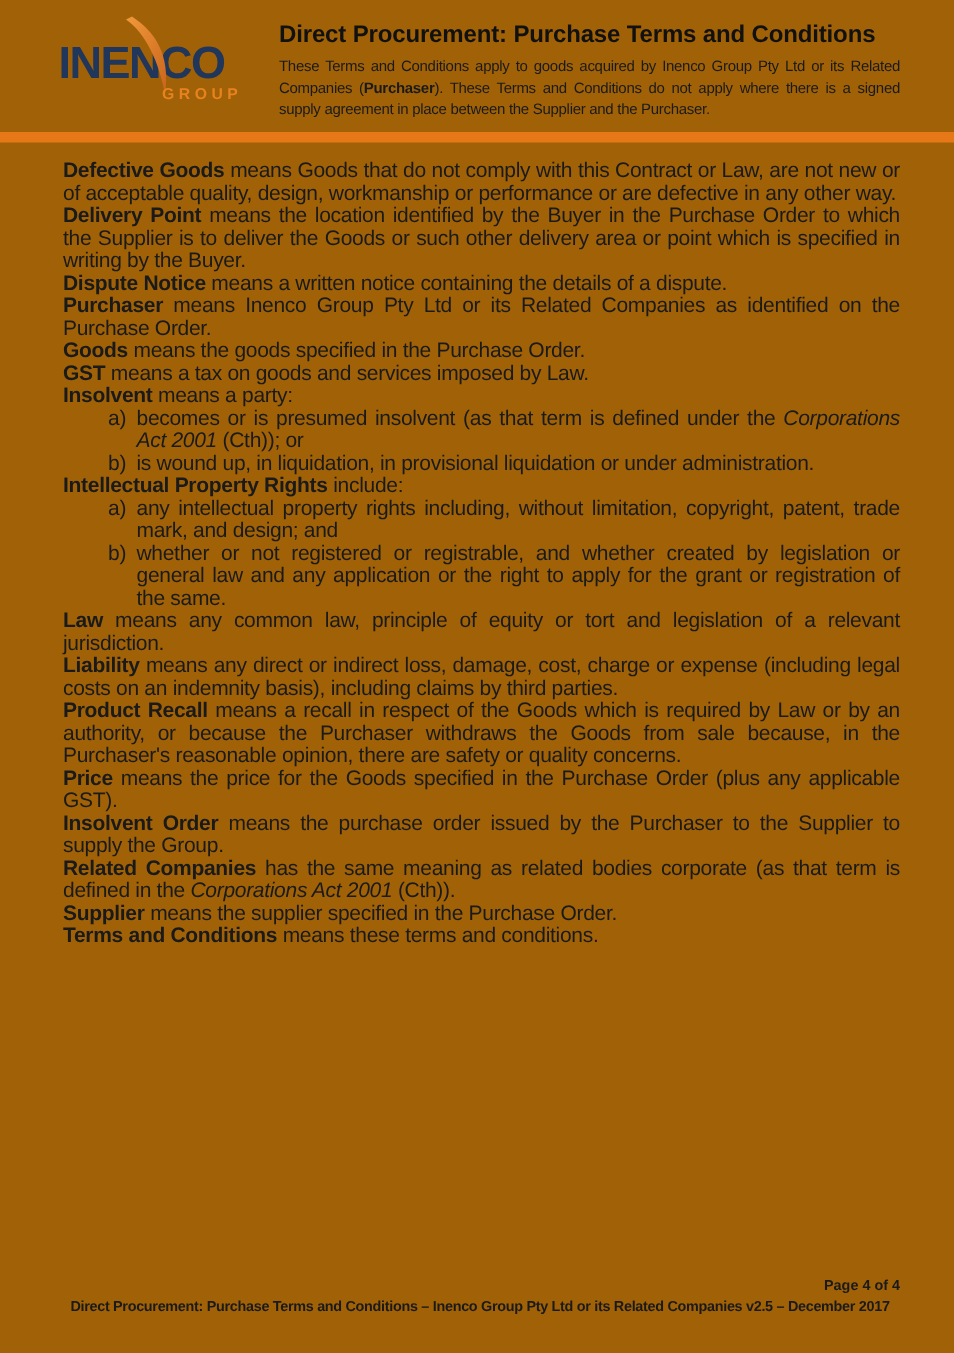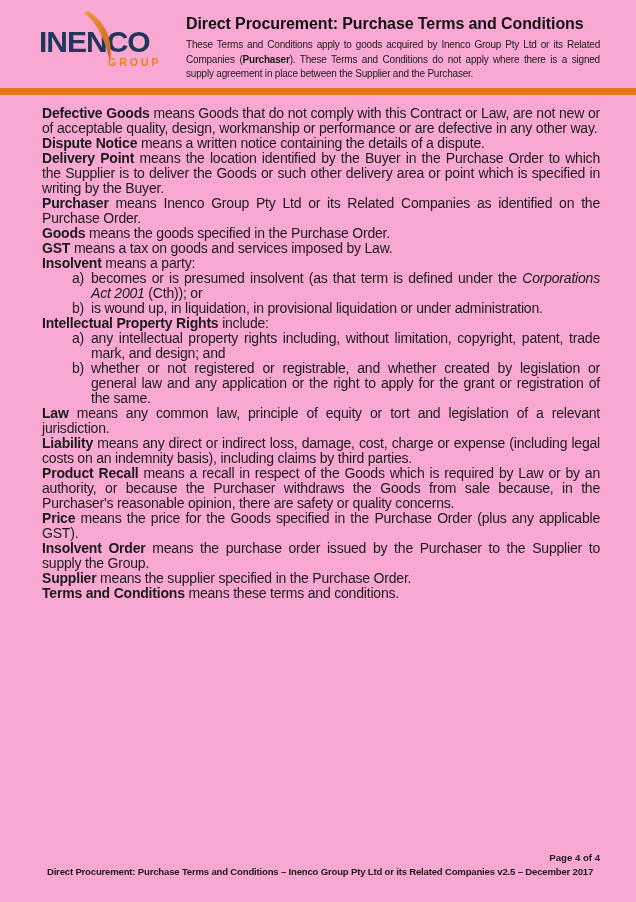--- a/index.html
+++ b/index.html
@@ -1,20 +1,20 @@
 <!DOCTYPE html>
 <html><head>
 <meta charset="utf-8">
 <style>
   html, body { margin: 0; padding: 0; background: #ffffff; }
   .page {
     position: relative;
     width: 636px;
     height: 902px;
-    background: #f9a8d4;
+    background: #a16207;
     font-family: "Liberation Sans", sans-serif;
     color: #1a1a1a;
     overflow: hidden;
   }
   .header {
     display: flex;
     align-items: flex-start;
     padding: 10px 36px 0 36px;
   }
   .logo { width: 144px; flex-shrink: 0; }
@@ -79,22 +79,22 @@
       <h1 class="doc-title">Direct Procurement: Purchase Terms and Conditions</h1>
       <p class="intro"><span>These Terms and Conditions apply to goods acquired by Inenco Group Pty Ltd or its Related Companies (</span><span class="b">Purchaser</span><span>). These Terms and Conditions do not apply where there is a signed supply agreement in place between the Supplier and the Purchaser.</span></p>
     </div>
   </div>
 
   <div class="orange-bar" style="background: rgb(230, 120, 23);"></div>
 
   <div class="content">
 
   <div class="para"><span class="b">Defective Goods</span><span> means Goods that do not comply with this Contract or Law, are not new or of acceptable quality, design, workmanship or performance or are defective in any other way.</span></div>
+      <div class="para"><span class="b">Delivery Point</span><span> means the location identified by the Buyer in the Purchase Order to which the Supplier is to deliver the Goods or such other delivery area or point which is specified in writing by the Buyer.</span></div>
       <div class="para"><span class="b">Dispute Notice</span><span> means a written notice containing the details of a dispute.</span></div>
-      <div class="para"><span class="b">Delivery Point</span><span> means the location identified by the Buyer in the Purchase Order to which the Supplier is to deliver the Goods or such other delivery area or point which is specified in writing by the Buyer.</span></div>
       <div class="para"><span class="b">Purchaser</span><span> means Inenco Group Pty Ltd or its Related Companies as identified on the Purchase Order.</span></div>
       <div class="para"><span class="b">Goods</span><span> means the goods specified in the Purchase Order.</span></div>
       <div class="para"><span class="b">GST</span><span> means a tax on goods and services imposed by Law.</span></div>
       <div class="para"><span class="b">Insolvent</span><span> means a party:</span></div>
       <div class="para list">
         <span class="marker">a)</span>
         <span class="list-body"><span>becomes or is presumed insolvent (as that term is defined under the </span><span class="i">Corporations Act 2001</span><span> (Cth)); or</span></span>
       </div>
       <div class="para list">
         <span class="marker">b)</span>
@@ -107,20 +107,21 @@
       </div>
       <div class="para list">
         <span class="marker">b)</span>
         <span class="list-body"><span>whether or not registered or registrable, and whether created by legislation or general law and any application or the right to apply for the grant or registration of the same.</span></span>
       </div>
       <div class="para"><span class="b">Law</span><span> means any common law, principle of equity or tort and legislation of a relevant jurisdiction.</span></div>
       <div class="para"><span class="b">Liability</span><span> means any direct or indirect loss, damage, cost, charge or expense (including legal costs on an indemnity basis), including claims by third parties.</span></div>
       <div class="para"><span class="b">Product Recall</span><span> means a recall in respect of the Goods which is required by Law or by an authority, or because the Purchaser withdraws the Goods from sale because, in the Purchaser's reasonable opinion, there are safety or quality concerns.</span></div>
       <div class="para"><span class="b">Price</span><span> means the price for the Goods specified in the Purchase Order (plus any applicable GST).</span></div>
       <div class="para"><span class="b">Insolvent Order</span><span> means the purchase order issued by the Purchaser to the Supplier to supply the Group.</span></div>
+      <div class="para"><span class="b">Related Companies</span><span> has the same meaning as related bodies corporate (as that term is defined in the </span><span class="i">Corporations Act 2001</span><span> (Cth)).</span></div>
       <div class="para"><span class="b">Supplier</span><span> means the supplier specified in the Purchase Order.</span></div>
       <div class="para"><span class="b">Terms and Conditions</span><span> means these terms and conditions.</span></div>
     </div>
 
   <div class="footer">
     <div class="page-num">Page 4 of 4</div>
     <div class="doc-ref">Direct Procurement: Purchase Terms and Conditions – Inenco Group Pty Ltd or its Related Companies v2.5 – December 2017</div>
   </div>
 
 </div>

